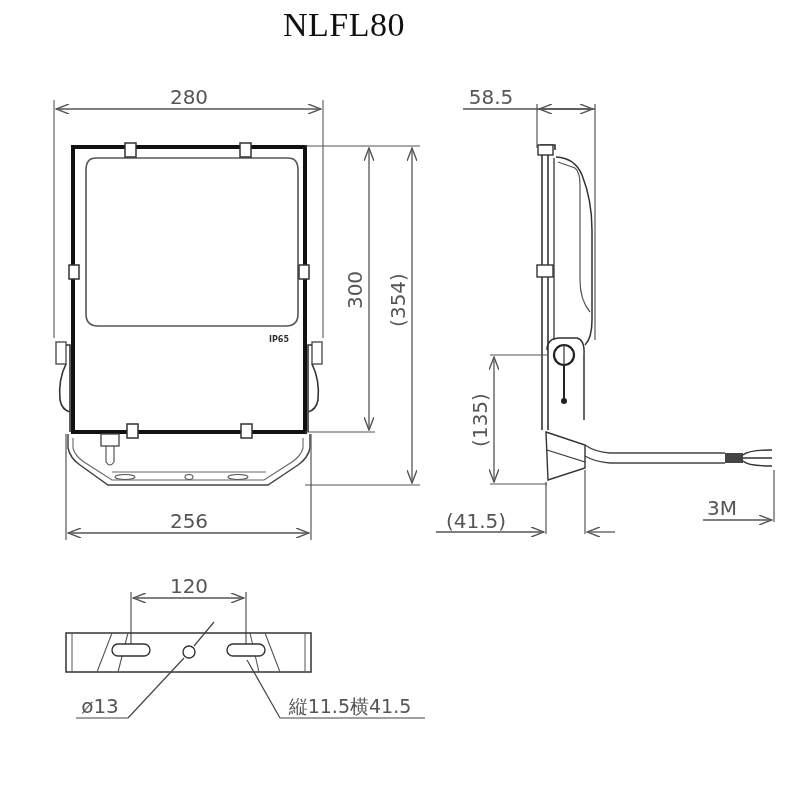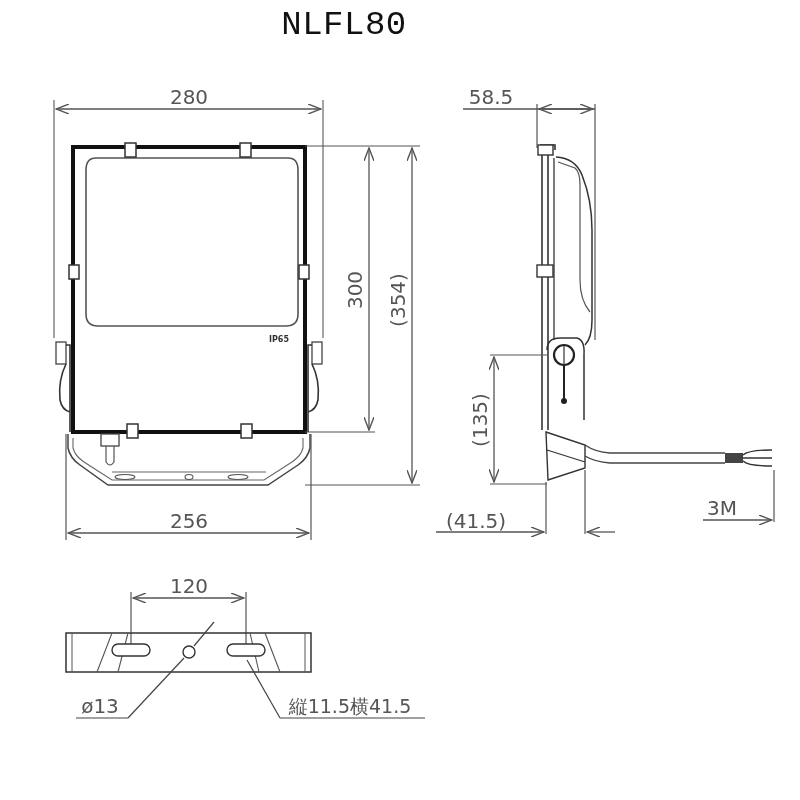--- a/index.html
+++ b/index.html
@@ -1,17 +1,17 @@
 <!DOCTYPE html>
 <html><head>
 <meta charset="utf-8">
 <style>
   html,body{margin:0;padding:0;background:#ffffff;}
   body{width:800px;height:800px;position:relative;overflow:hidden;font-family:"DejaVu Sans",sans-serif;}
-  .title{position:absolute;top:6px;left:0;width:688px;text-align:center;font-size:34px;color:#111;font-family:Liberation Mono, monospace;letter-spacing:0.5px;}
+  .title{position:absolute;top:6px;left:0;width:688px;text-align:center;font-size:34px;color:#111;font-family:Liberation Serif, serif;letter-spacing:0.5px;}
   svg{position:absolute;left:0;top:0;}
   .dimtext{font-family:"DejaVu Sans",sans-serif;font-size:20px;fill:#555;}
   .dimtext-sm{font-family:"DejaVu Sans",sans-serif;font-size:19px;fill:#555;}
 </style>
 </head>
 <body>
 
 <div class="title">NLFL80</div>
 
 <svg width="800" height="800" viewBox="0 0 800 800">

